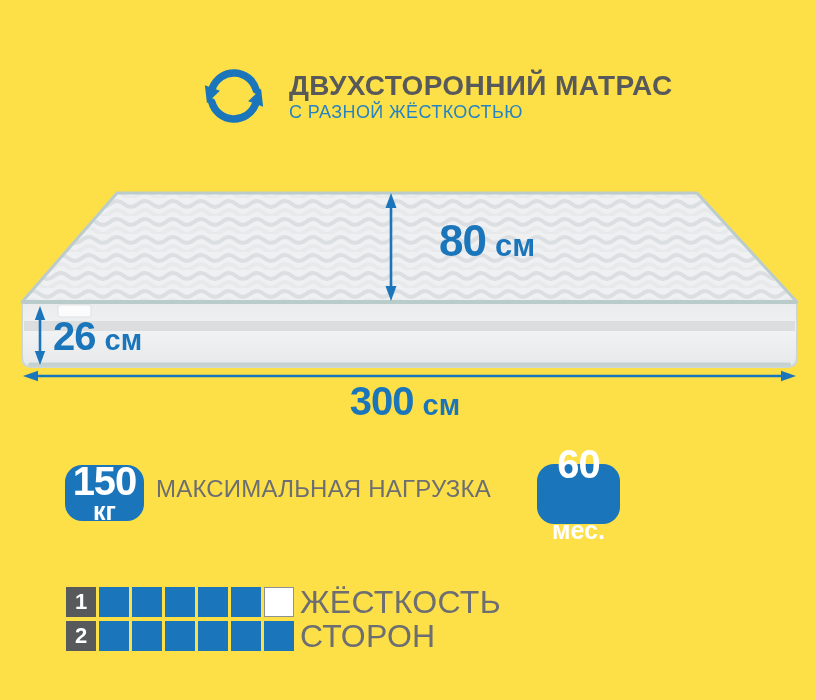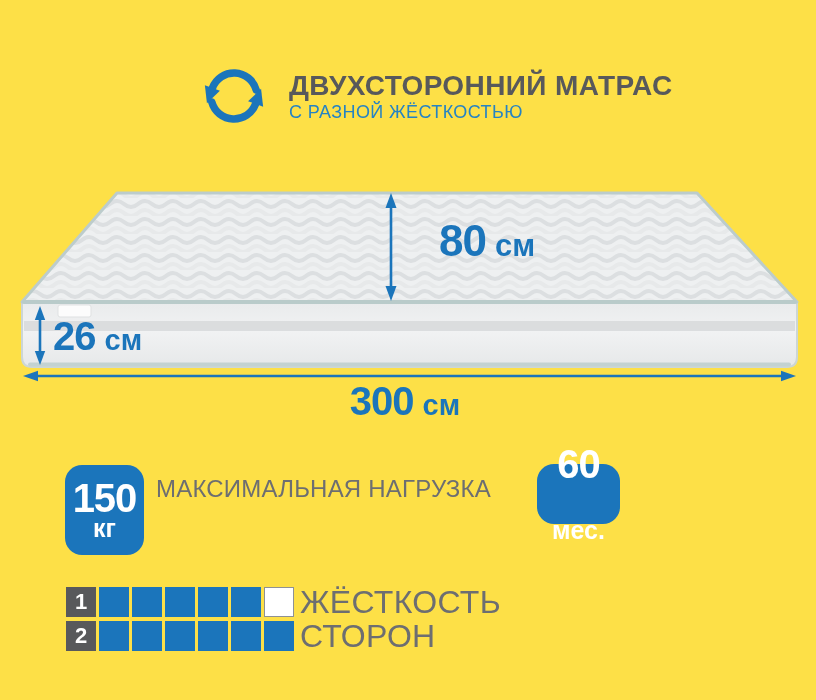--- a/index.html
+++ b/index.html
@@ -41,21 +41,21 @@
   .dim-height .dim-unit{font-size:29px;}
   .dim-length{left:260px;top:379px;width:290px;text-align:center;}
   .dim-length .dim-value{font-size:40px;}
   .dim-length .dim-unit{font-size:29px;}
   
   .badge{
     position:absolute;background:var(--blue);border-radius:17px;
     color:#ffffff;text-align:center;font-weight:bold;
     display:flex;flex-direction:column;align-items:center;justify-content:center;
   }
-  .badge-150{left:65px;top:465px;width:79px;height:90px;}
+  .badge-150{left:65px;top:465px;width:79px;height:56px;}
   .badge-60{left:537px;top:464px;width:83px;height:60px;gap:36px;}
   .badge .badge-value{font-size:40px;line-height:36px;letter-spacing:-1px;}
   .badge .badge-unit{font-size:25px;line-height:24px;}
   .badge-label{
     position:absolute;color:var(--text-gray);font-size:24px;line-height:27px;
     white-space:nowrap;letter-spacing:.2px;
   }
   .badge-label-150{left:156px;top:475px;}
   .badge-label-60{left:630px;top:489px;}
   

